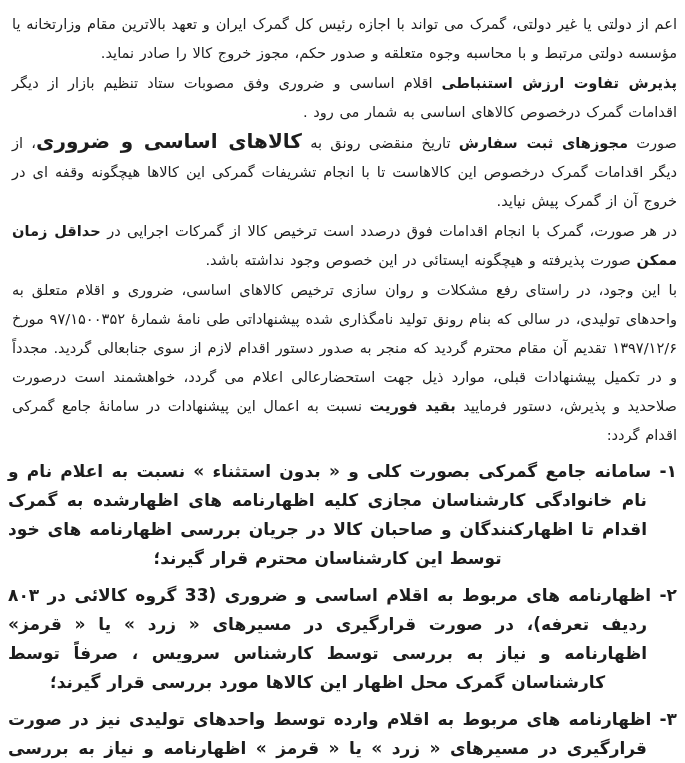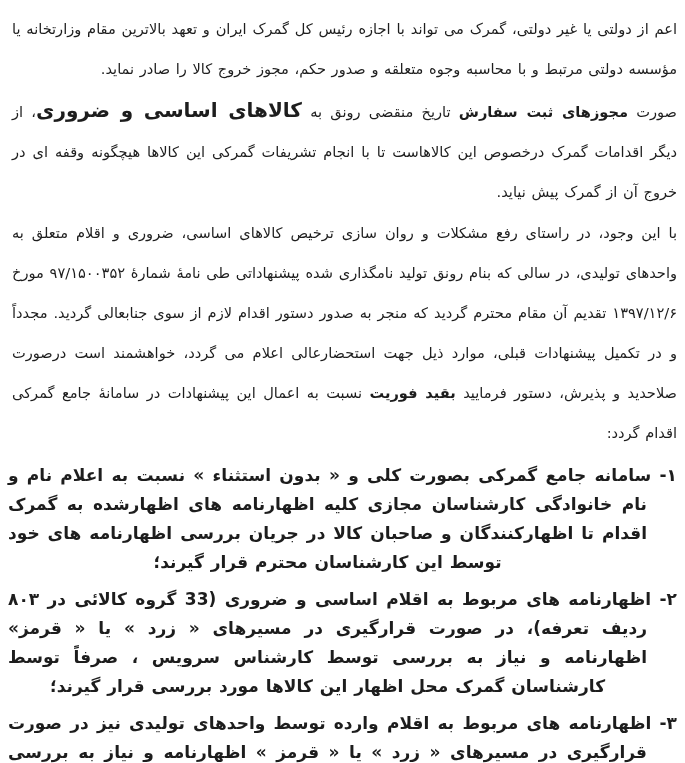--- a/index.html
+++ b/index.html
@@ -15,21 +15,21 @@
     padding: 9px 8px 6px 8px;
     direction: rtl;
     font-family: "DejaVu Sans", sans-serif;
     color: #1d1d1d;
   }
   .doc {
     width: 100%;
   }
   .para {
     font-size: 14.6px;
-    line-height: 40px;
+    line-height: 29px;
     text-align: justify;
     text-align-last: right;
     margin: 0 0 1px 4px;
     word-spacing: 1px;
   }
   .item {
     font-size: 17px;
     font-weight: bold;
     line-height: 29px;
     text-align: justify;
@@ -49,19 +49,21 @@
     font-weight: bold;
     font-size: 20px;
   }
 </style>
 </head>
 <body>
 
 <div class="page" dir="rtl" style="background: rgb(255, 255, 255); color: rgb(29, 29, 29);">
   <div id="doc" class="doc">
       <div class="para"><span>اعم از دولتی یا غیر دولتی، گمرک می تواند با اجازه رئیس کل گمرک ایران و تعهد بالاترین مقام وزارتخانه یا مؤسسه دولتی مرتبط و با محاسبه وجوه متعلقه و صدور حکم، مجوز خروج کالا را صادر نماید.</span></div>
+      <div class="para"><span class="b">پذیرش تفاوت ارزش استنباطی</span><span> اقلام اساسی و ضروری وفق مصوبات ستاد تنظیم بازار از دیگر اقدامات گمرک درخصوص کالاهای اساسی به شمار می رود .</span></div>
       <div class="para"><span>صورت </span><span class="b">مجوزهای ثبت سفارش</span><span> تاریخ منقضی رونق به </span><span class="b lg">کالاهای اساسی و ضروری</span><span>، از دیگر اقدامات گمرک درخصوص این کالاهاست تا با انجام تشریفات گمرکی این کالاها هیچگونه وقفه ای در خروج آن از گمرک پیش نیاید.</span></div>
+      <div class="para"><span>در هر صورت، گمرک با انجام اقدامات فوق درصدد است ترخیص کالا از گمرکات اجرایی در </span><span class="b">حداقل زمان ممکن</span><span> صورت پذیرفته و هیچگونه ایستائی در این خصوص وجود نداشته باشد.</span></div>
       <div class="para"><span>با این وجود، در راستای رفع مشکلات و روان سازی ترخیص کالاهای اساسی، ضروری و اقلام متعلق به واحدهای تولیدی، در سالی که بنام رونق تولید نامگذاری شده پیشنهاداتی طی نامۀ شمارۀ ۹۷/۱۵۰۰۳۵۲ مورخ ۱۳۹۷/۱۲/۶ تقدیم آن مقام محترم گردید که منجر به صدور دستور اقدام لازم از سوی جنابعالی گردید. مجدداً و در تکمیل پیشنهادات قبلی، موارد ذیل جهت استحضارعالی اعلام می گردد، خواهشمند است درصورت صلاحدید و پذیرش، دستور فرمایید </span><span class="b">بقید فوریت</span><span> نسبت به اعمال این پیشنهادات در سامانۀ جامع گمرکی اقدام گردد:</span></div>
       <div class="item"><span class="num">۱- </span><span class="b">سامانه جامع گمرکی بصورت کلی و « بدون استثناء » نسبت به اعلام نام و نام خانوادگی کارشناسان مجازی کلیه اظهارنامه های اظهارشده به گمرک اقدام تا اظهارکنندگان و صاحبان کالا در جریان بررسی اظهارنامه های خود توسط این کارشناسان محترم قرار گیرند؛</span></div>
       <div class="item"><span class="num">۲- </span><span class="b">اظهارنامه های مربوط به اقلام اساسی و ضروری (33 گروه کالائی در ۸۰۳ ردیف تعرفه)، در صورت قرارگیری در مسیرهای « زرد » یا « قرمز» اظهارنامه و نیاز به بررسی توسط کارشناس سرویس ، صرفاً توسط کارشناسان گمرک محل اظهار این کالاها مورد بررسی قرار گیرند؛</span></div>
       <div class="item"><span class="num">۳- </span><span class="b">اظهارنامه های مربوط به اقلام وارده توسط واحدهای تولیدی نیز در صورت قرارگیری در مسیرهای « زرد » یا « قرمز » اظهارنامه و نیاز به بررسی توسط کارشناس سرویس ، صرفاً توسط کارشناسان گمرک محل اظهار این کالاها مورد بررسی قرار گیرند؛</span></div>
     </div>
 </div>
 
 </body></html>

